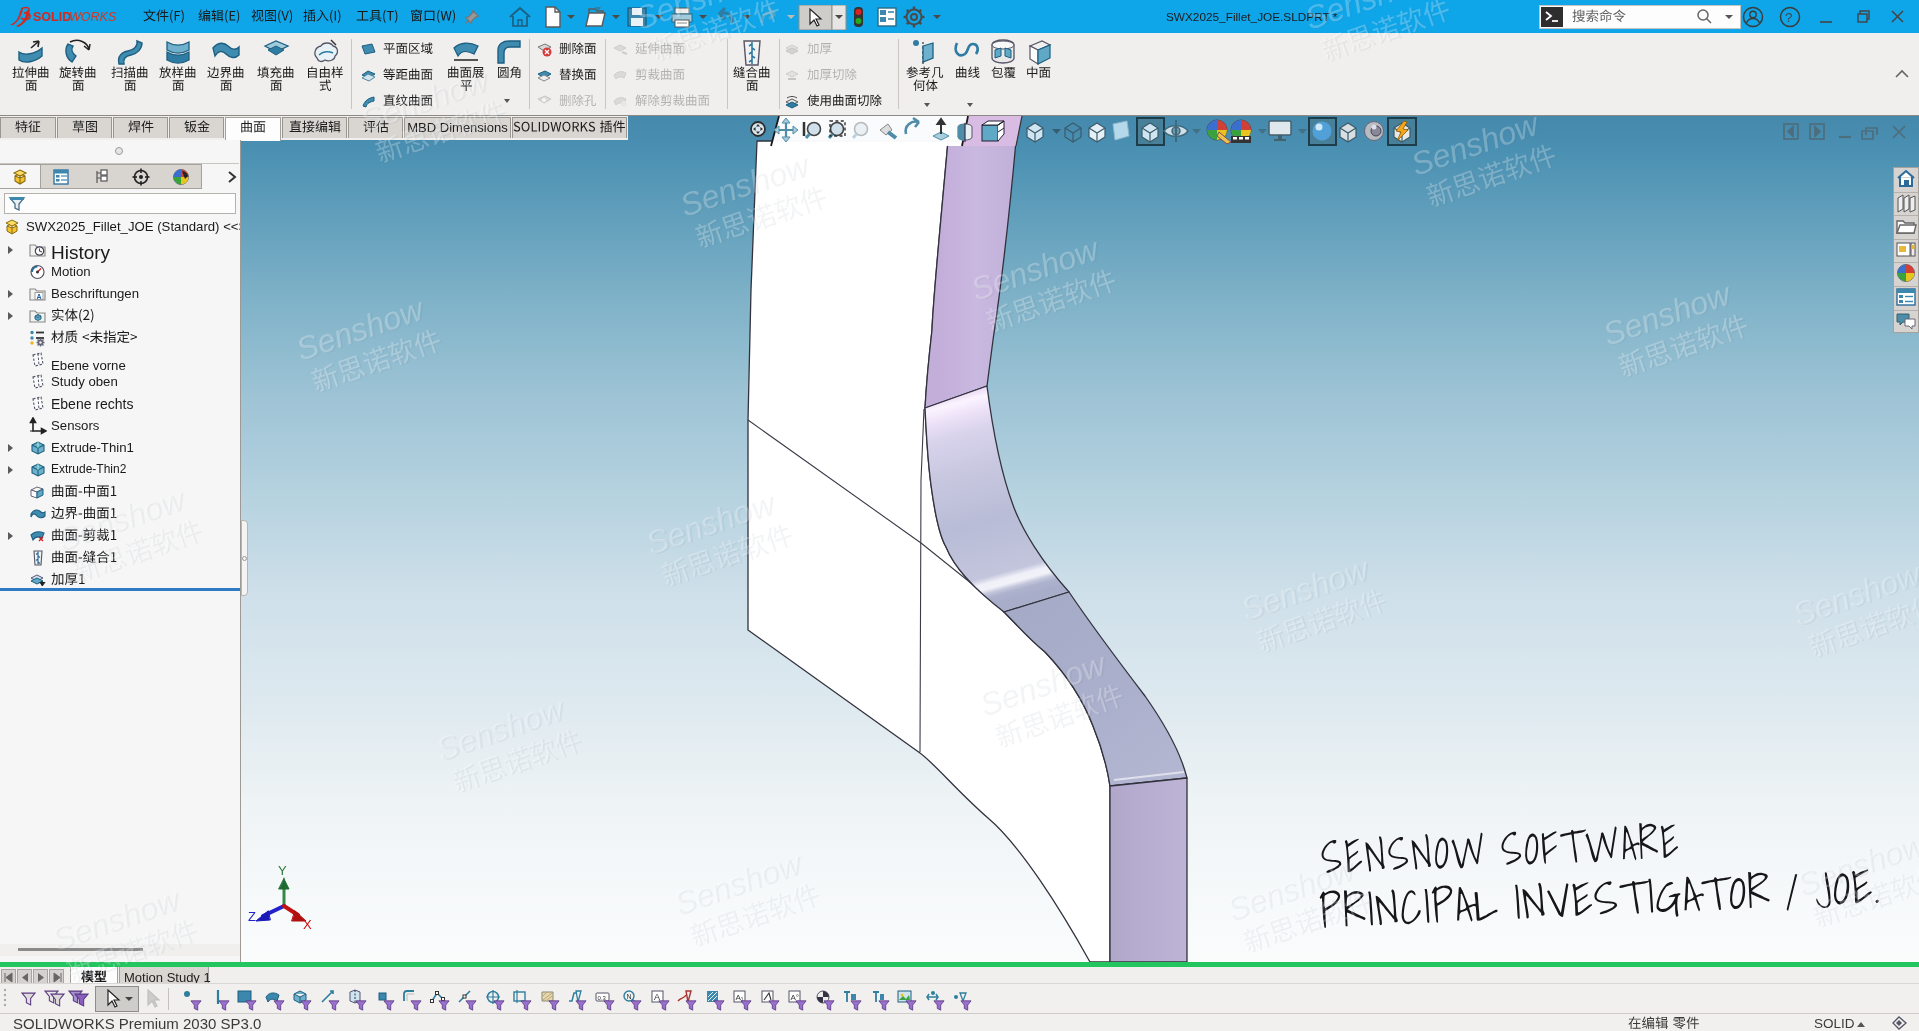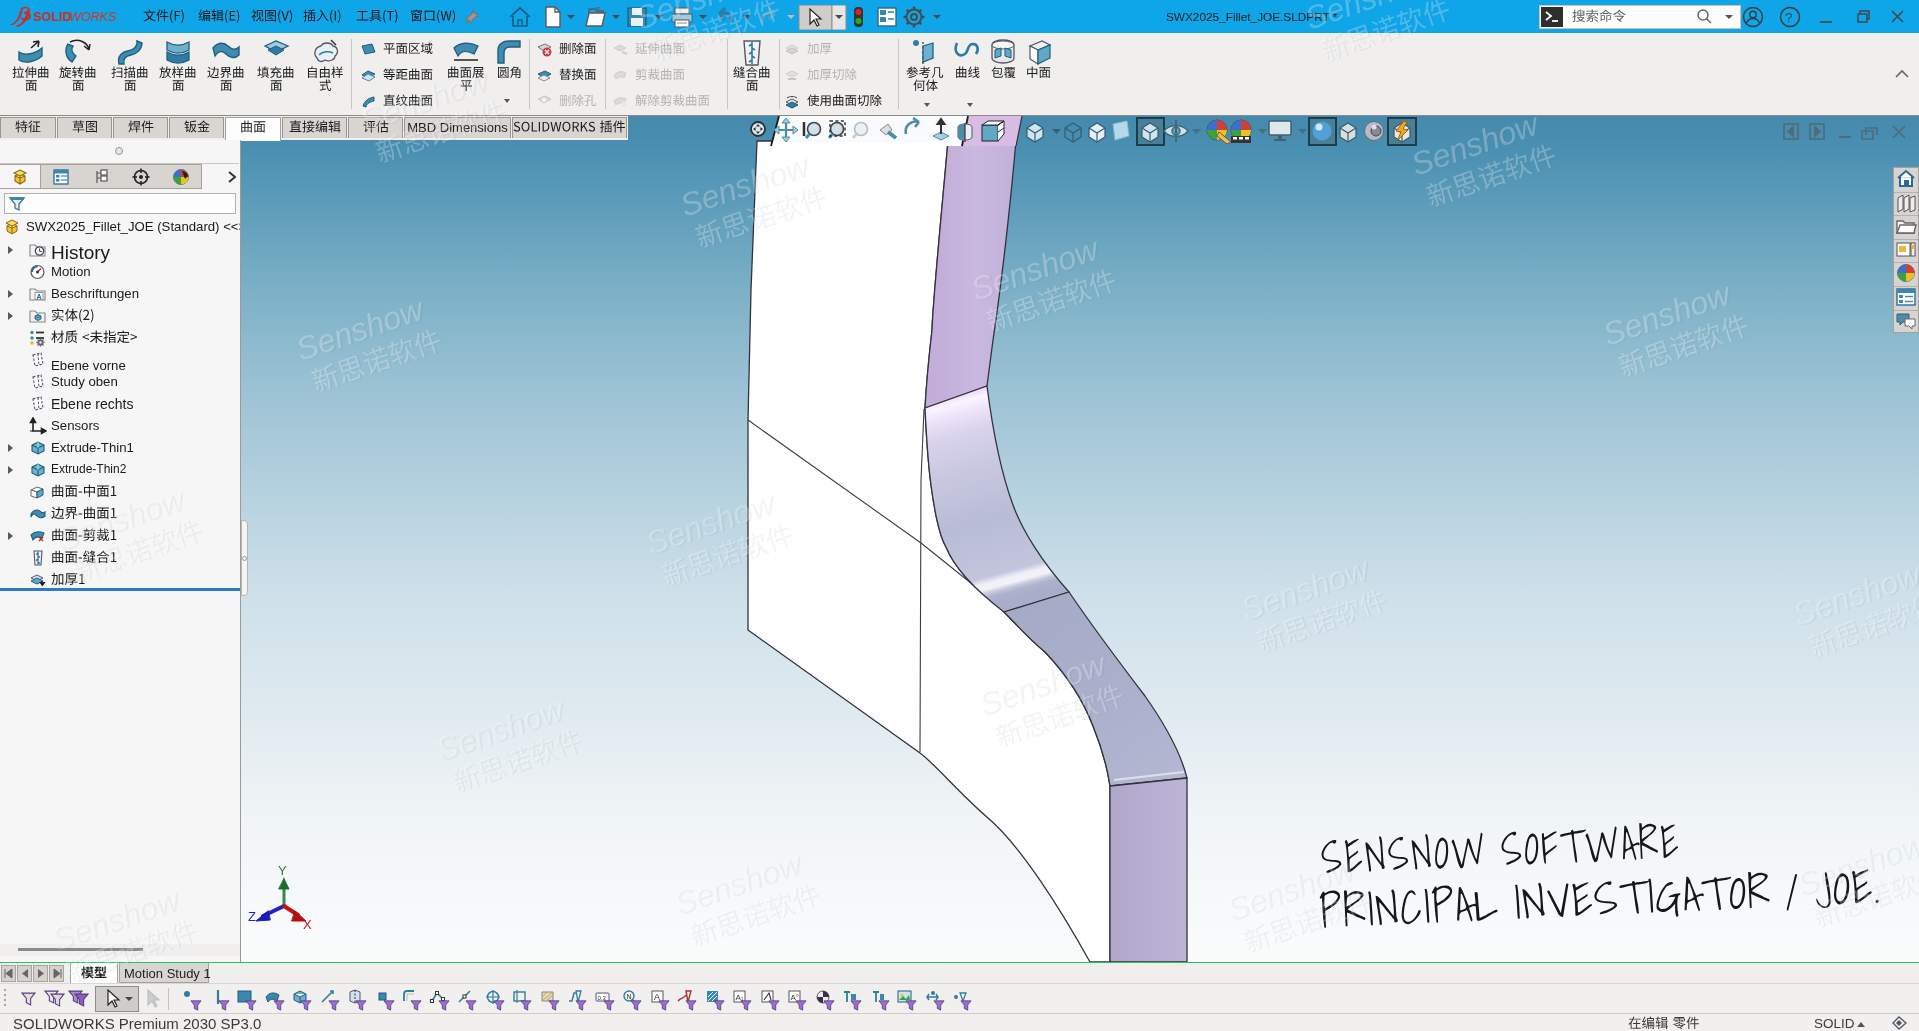--- a/index.html
+++ b/index.html
@@ -4,21 +4,21 @@
 html,body{width:1919px;height:1031px;overflow:hidden;font-family:"Liberation Sans",sans-serif;position:relative;background:#f1f0ef}
 .abs{position:absolute}
 #titlebar{left:0;top:0;width:1919px;height:33px;background:#0ea5e9;z-index:20}
 #ribbon{left:0;top:33px;width:1919px;height:83px;background:#f1efee;border-bottom:1px solid #8d8a86;z-index:20}
 #tabrow{left:0;top:116px;width:628px;height:24px;background:#f0efed;z-index:21}
 .rtab{position:absolute;top:1px;height:21px;background:#d9d6d2;border:1px solid #999691;border-bottom:none;text-align:center;font-size:13px;color:#1c1c1c;line-height:21px}
 #viewport{left:241px;top:116px;width:1678px;height:846px;z-index:1;background:linear-gradient(180deg,#4589AD 0%,#4A90B2 4%,#7FB2C8 21.7%,#9FC4D6 33.6%,#B7D3E0 45.4%,#CFE0EA 57%,#DDE9EF 69%,#EEF3F5 81%,#F6F9FA 92%,#FAFCFC 100%)}
 #panel{left:0;top:140px;width:241px;height:822px;background:#f6f6f6;border-right:1px solid #9d9a96;z-index:22;overflow:hidden}
 .arr{position:absolute;left:8px;width:0;height:0;border-left:5px solid #5a5a5a;border-top:4px solid transparent;border-bottom:4px solid transparent}
 #hud{z-index:23}
-#bottabs{left:0;top:962px;width:1919px;height:21px;background:#f0efee;border-top:1px solid #22c55e;z-index:24}
+#bottabs{left:0;top:962px;width:1919px;height:21px;background:#f0efee;border-top:5px solid #22c55e;z-index:24}
 #filterbar{left:0;top:983px;width:1919px;height:30px;background:#f1f0ef;border-top:1px solid #d9d7d4;z-index:24}
 #statusbar{left:0;top:1013px;width:1919px;height:18px;background:#f1f0ef;border-top:1px solid #cecbc8;z-index:24}
 </style></head><body>
 <div id="viewport" class="abs"></div>
 <svg class="abs" style="left:0;top:0;z-index:2" width="1919" height="1031" viewBox="0 0 1919 1031">
     <defs>
       <g id="wmk">
         <text x="0" y="0" font-family="Liberation Sans,sans-serif" font-style="italic" font-size="32">Senshow</text>
         <path transform="translate(4,34) scale(1)" d="M9.7 -5.8C10.5 -4.4 11.5 -2.6 11.9 -1.4L13.4 -2.2C13.0 -3.4 12.0 -5.1 11.1 -6.5ZM3.6 -6.3C3.1 -4.7 2.2 -3.0 1.1 -1.8C1.5 -1.6 2.2 -1.1 2.5 -0.8C3.6 -2.1 4.7 -4.0 5.3 -5.9ZM14.9 -20.1V-10.8C14.9 -7.2 14.7 -2.6 12.4 0.7C12.9 0.9 13.7 1.5 14.0 1.9C16.5 -1.6 16.8 -6.9 16.8 -10.8V-11.7H20.9V2.0H22.9V-11.7H25.9V-13.6H16.8V-18.7C19.7 -19.2 22.8 -19.9 25.0 -20.7L23.4 -22.2C21.4 -21.4 18.0 -20.6 14.9 -20.1ZM5.8 -22.3C6.2 -21.6 6.6 -20.7 7.0 -19.8H1.6V-18.1H13.6V-19.8H9.1C8.7 -20.7 8.1 -21.9 7.6 -22.8ZM10.2 -18.0C9.9 -16.8 9.2 -14.9 8.7 -13.7H1.2V-12.0H6.8V-9.2H1.4V-7.4H6.8V-0.5C6.8 -0.2 6.7 -0.1 6.5 -0.1C6.2 -0.1 5.3 -0.1 4.4 -0.1C4.6 0.4 4.9 1.1 5.0 1.6C6.3 1.6 7.2 1.6 7.8 1.3C8.5 1.0 8.6 0.5 8.6 -0.5V-7.4H13.7V-9.2H8.6V-12.0H14.0V-13.7H10.6C11.1 -14.8 11.6 -16.3 12.1 -17.6ZM3.4 -17.6C3.9 -16.4 4.3 -14.7 4.5 -13.7L6.2 -14.2C6.1 -15.2 5.6 -16.8 5.0 -18.0Z M34.8 -6.5V-1.2C34.8 1.0 35.5 1.6 38.4 1.6C39.0 1.6 43.3 1.6 43.9 1.6C46.4 1.6 47.1 0.7 47.3 -3.0C46.8 -3.1 45.9 -3.4 45.5 -3.8C45.3 -0.7 45.1 -0.3 43.8 -0.3C42.8 -0.3 39.3 -0.3 38.6 -0.3C37.1 -0.3 36.8 -0.4 36.8 -1.2V-6.5ZM37.3 -7.6C39.3 -6.5 41.7 -4.8 42.9 -3.6L44.3 -5.0C43.1 -6.2 40.6 -7.8 38.6 -8.8ZM47.0 -6.2C48.6 -4.1 50.1 -1.3 50.7 0.5L52.7 -0.3C52.1 -2.2 50.4 -4.9 48.8 -7.0ZM31.3 -6.7C30.7 -4.5 29.6 -1.9 28.3 -0.2L30.1 0.8C31.5 -1.0 32.5 -3.8 33.1 -6.0ZM30.9 -21.5V-9.3H49.9V-21.5ZM32.8 -14.6H39.4V-11.1H32.8ZM41.4 -14.6H47.9V-11.1H41.4ZM32.8 -19.7H39.4V-16.3H32.8ZM41.4 -19.7H47.9V-16.3H41.4Z M56.6 -20.8C58.1 -19.5 59.9 -17.7 60.8 -16.6L62.2 -18.0C61.3 -19.1 59.4 -20.8 57.9 -22.0ZM73.8 -22.7V-19.8H69.1V-22.7H67.1V-19.8H63.2V-18.0H67.1V-15.5H69.1V-18.0H73.8V-15.5H75.8V-18.0H79.8V-19.8H75.8V-22.7ZM69.3 -15.8C69.0 -14.7 68.7 -13.7 68.3 -12.7H62.9V-10.9H67.5C66.3 -8.4 64.6 -6.3 62.5 -4.9C62.9 -4.5 63.6 -3.7 63.9 -3.3C64.8 -4.0 65.6 -4.8 66.3 -5.6V2.2H68.2V1.0H76.3V2.1H78.3V-7.5H67.8C68.5 -8.5 69.1 -9.6 69.7 -10.9H79.9V-12.7H70.4C70.7 -13.6 71.0 -14.5 71.3 -15.5ZM68.2 -0.8V-5.6H76.3V-0.8ZM55.2 -14.2V-12.3H58.8V-2.9C58.8 -1.5 57.9 -0.4 57.3 0.0C57.7 0.3 58.3 1.0 58.6 1.4C58.9 0.9 59.7 0.5 63.7 -2.3C63.5 -2.7 63.3 -3.5 63.2 -4.0L60.8 -2.5V-14.2Z M97.0 -22.7C96.4 -18.5 95.3 -14.5 93.4 -12.0C93.9 -11.7 94.8 -11.2 95.1 -10.9C96.2 -12.4 97.0 -14.4 97.7 -16.7H104.7C104.3 -14.8 103.8 -12.8 103.4 -11.4L105.1 -11.0C105.7 -12.8 106.4 -15.7 106.9 -18.2L105.5 -18.6L105.3 -18.5H98.2C98.5 -19.8 98.7 -21.1 98.9 -22.4ZM98.9 -14.1V-12.9C98.9 -9.1 98.5 -3.5 92.7 0.8C93.3 1.1 94.0 1.8 94.3 2.2C97.6 -0.4 99.3 -3.3 100.1 -6.2C101.2 -2.5 103.0 0.5 105.7 2.1C106.0 1.6 106.6 0.9 107.1 0.5C103.7 -1.3 101.8 -5.5 100.8 -10.4C100.9 -11.3 100.9 -12.1 100.9 -12.9V-14.1ZM83.5 -9.0C83.8 -9.2 84.6 -9.3 85.6 -9.3H88.5V-5.4L82.1 -4.5L82.5 -2.5L88.5 -3.4V2.1H90.3V-3.8L94.0 -4.3L93.9 -6.2L90.3 -5.7V-9.3H93.7V-11.2H90.3V-15.2H88.5V-11.2H85.5C86.4 -13.0 87.3 -15.3 88.1 -17.6H93.9V-19.5H88.7C89.0 -20.4 89.3 -21.3 89.5 -22.2L87.5 -22.6C87.3 -21.6 87.0 -20.5 86.7 -19.5H82.3V-17.6H86.1C85.4 -15.4 84.7 -13.6 84.3 -12.9C83.8 -11.7 83.4 -10.9 82.9 -10.7C83.1 -10.3 83.4 -9.4 83.5 -9.0Z M116.6 -9.2V-7.2H124.3V2.2H126.3V-7.2H133.7V-9.2H126.3V-15.2H132.5V-17.1H126.3V-22.4H124.3V-17.1H120.7C121.0 -18.4 121.3 -19.7 121.6 -20.9L119.7 -21.3C119.0 -17.8 117.9 -14.3 116.3 -12.1C116.8 -11.8 117.7 -11.3 118.1 -11.0C118.8 -12.2 119.5 -13.6 120.0 -15.2H124.3V-9.2ZM115.2 -22.6C113.8 -18.5 111.4 -14.4 108.9 -11.8C109.2 -11.3 109.8 -10.3 110.0 -9.8C110.9 -10.7 111.7 -11.8 112.5 -13.0V2.1H114.5V-16.1C115.5 -18.0 116.4 -20.0 117.2 -22.0Z"></path>
       </g>

